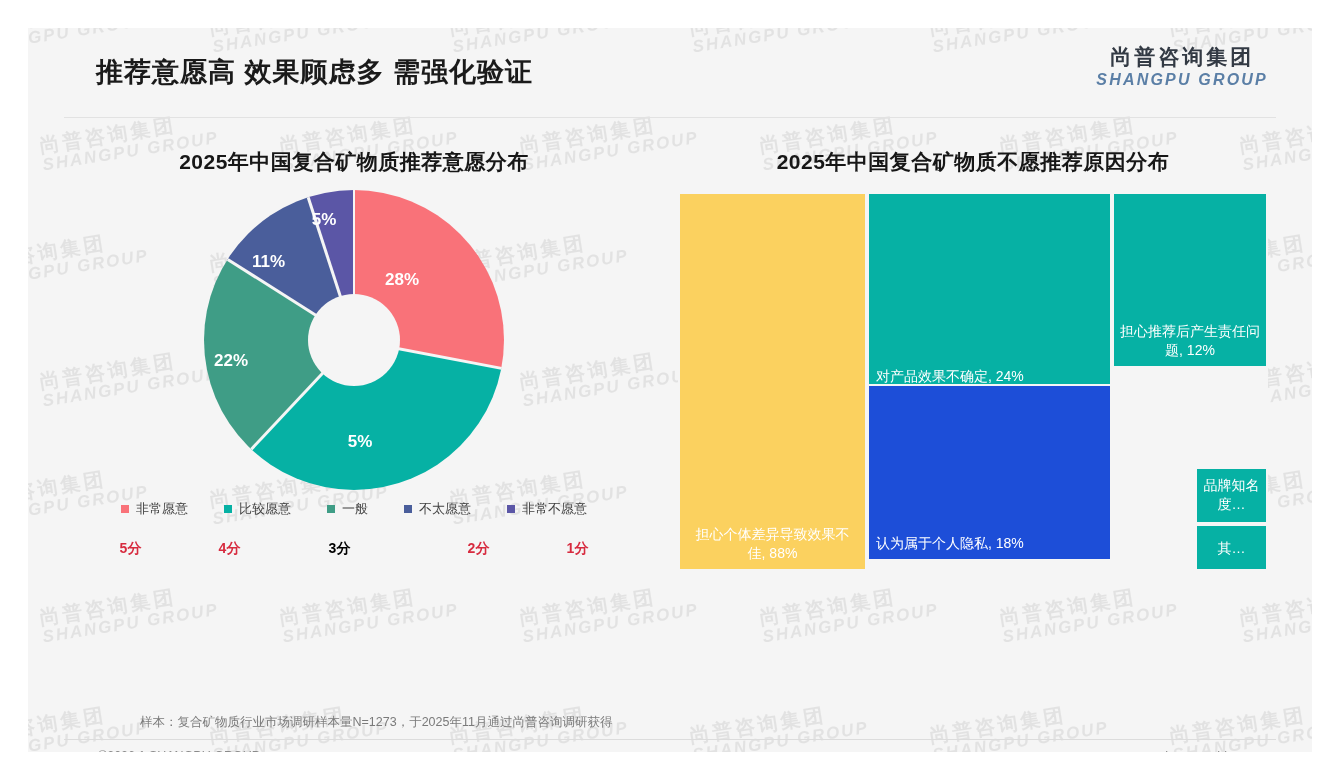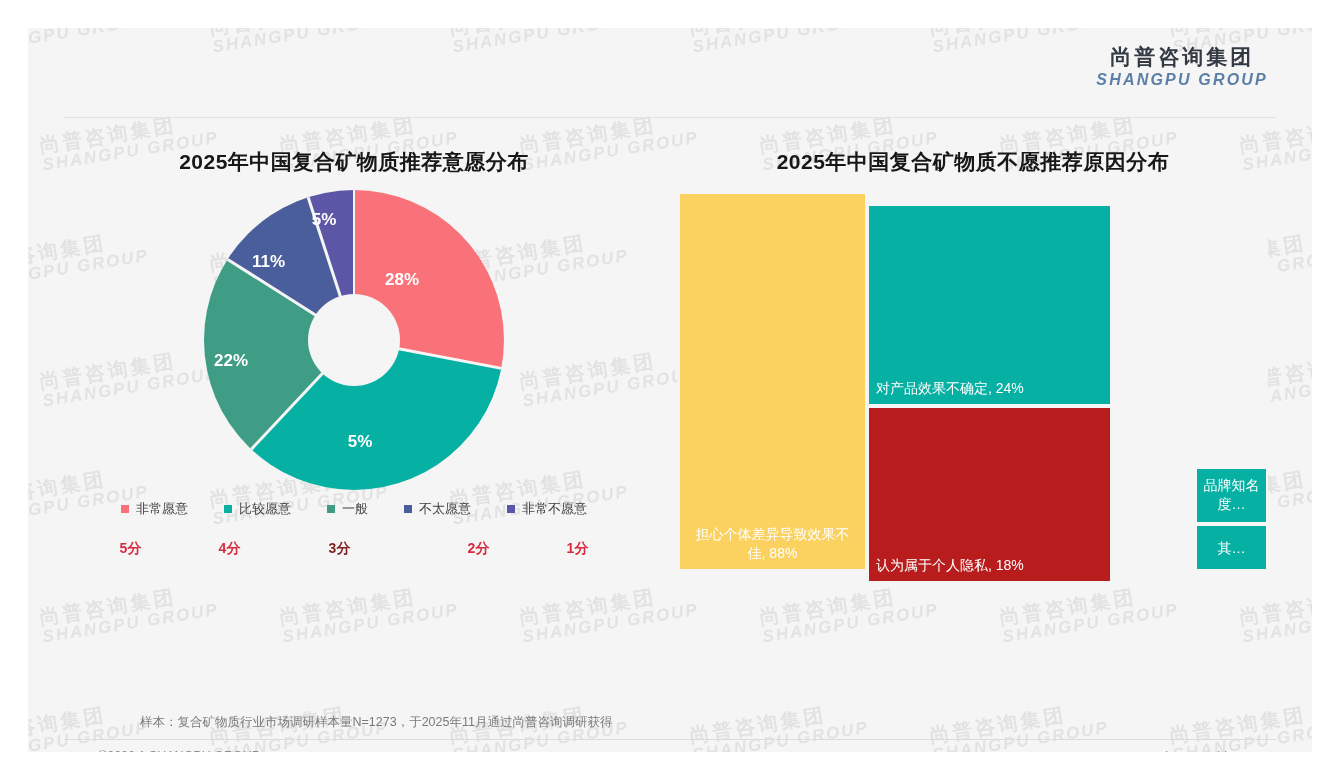--- a/index.html
+++ b/index.html
@@ -239,20 +239,21 @@
         <b>尚普咨询集团</b>
         <i>SHANGPU GROUP</i>
       </div>
       <div class="wm" style="left: 1140px; top: 698px;">
         <b>尚普咨询集团</b>
         <i>SHANGPU GROUP</i>
       </div>
     </div>
 
   <div class="header">
+    <div class="page-title">推荐意愿高 效果顾虑多 需强化验证</div>
     <div class="logo">
       <div class="cn">尚普咨询集团</div>
       <div class="en">SHANGPU GROUP</div>
     </div>
     <div class="hdr-rule"></div>
   </div>
 
   <div class="panel" style="left:36px;top:120px;width:580px;height:330px;">
     <div class="panel-title">2025年中国复合矿物质推荐意愿分布</div>
 
@@ -290,38 +291,41 @@
           <span>不太愿意</span>
         </div>
         <div class="lg-item">
           <span class="lg-swatch" style="background: rgb(91, 86, 166);"></span>
           <span>非常不愿意</span>
         </div>
       </div>
     <div class="scores" id="scoreRow">
         <div class="score" style="color: rgb(215, 43, 63);">5分</div>
         <div class="score" style="color: rgb(215, 43, 63);">4分</div>
-        <div class="score" style="color: #7f1d1d; margin-left: 11px;">3分</div>
+        <div class="score" style="color: #000000; margin-left: 11px;">3分</div>
         <div class="score" style="color: rgb(215, 43, 63); margin-left: 40px;">2分</div>
         <div class="score" style="color: rgb(215, 43, 63);">1分</div>
       </div>
   </div>
 
   <div class="panel" style="left:638px;top:120px;width:614px;height:420px;">
     <div class="panel-title">2025年中国复合矿物质不愿推荐原因分布</div>
 
     <div class="tm">
       <div class="cell" style="left:0;top:0;width:189px;height:379px;background:#fbd15f">
         <span class="ctr-txt" style="text-align:center">担心个体差异导致效果不佳, 88%</span>
       </div>
-      <div class="cell" style="left:189px;top:12px;width:245px;height:202px;background:#06b1a4">
+      <div class="cell" style="left:189px;top:0;width:245px;height:202px;background:#06b1a4">
         <span>对产品效果不确定, 24%</span>
       </div>
-      <div class="cell" style="left:189px;top:214px;width:245px;height:177px;background:#b91c1c">
+      <div class="cell" style="left:189px;top:192px;width:245px;height:177px;background:#1d4ed8">
         <span>认为属于个人隐私, 18%</span>
+      </div>
+      <div class="cell ctr" style="left:434px;top:0;width:156px;height:176px;background:#06b1a4">
+        <span>担心推荐后产生责任问题, 12%</span>
       </div>
       <div class="cell ctr" style="left:517px;top:275px;width:73px;height:57px;background:#06b1a4">
         <span style="bottom:8px">品牌知名度…</span>
       </div>
       <div class="cell ctr mid" style="left:517px;top:332px;width:73px;height:47px;background:#06b1a4">
         <span>其…</span>
       </div>
     </div>
   </div>
 

